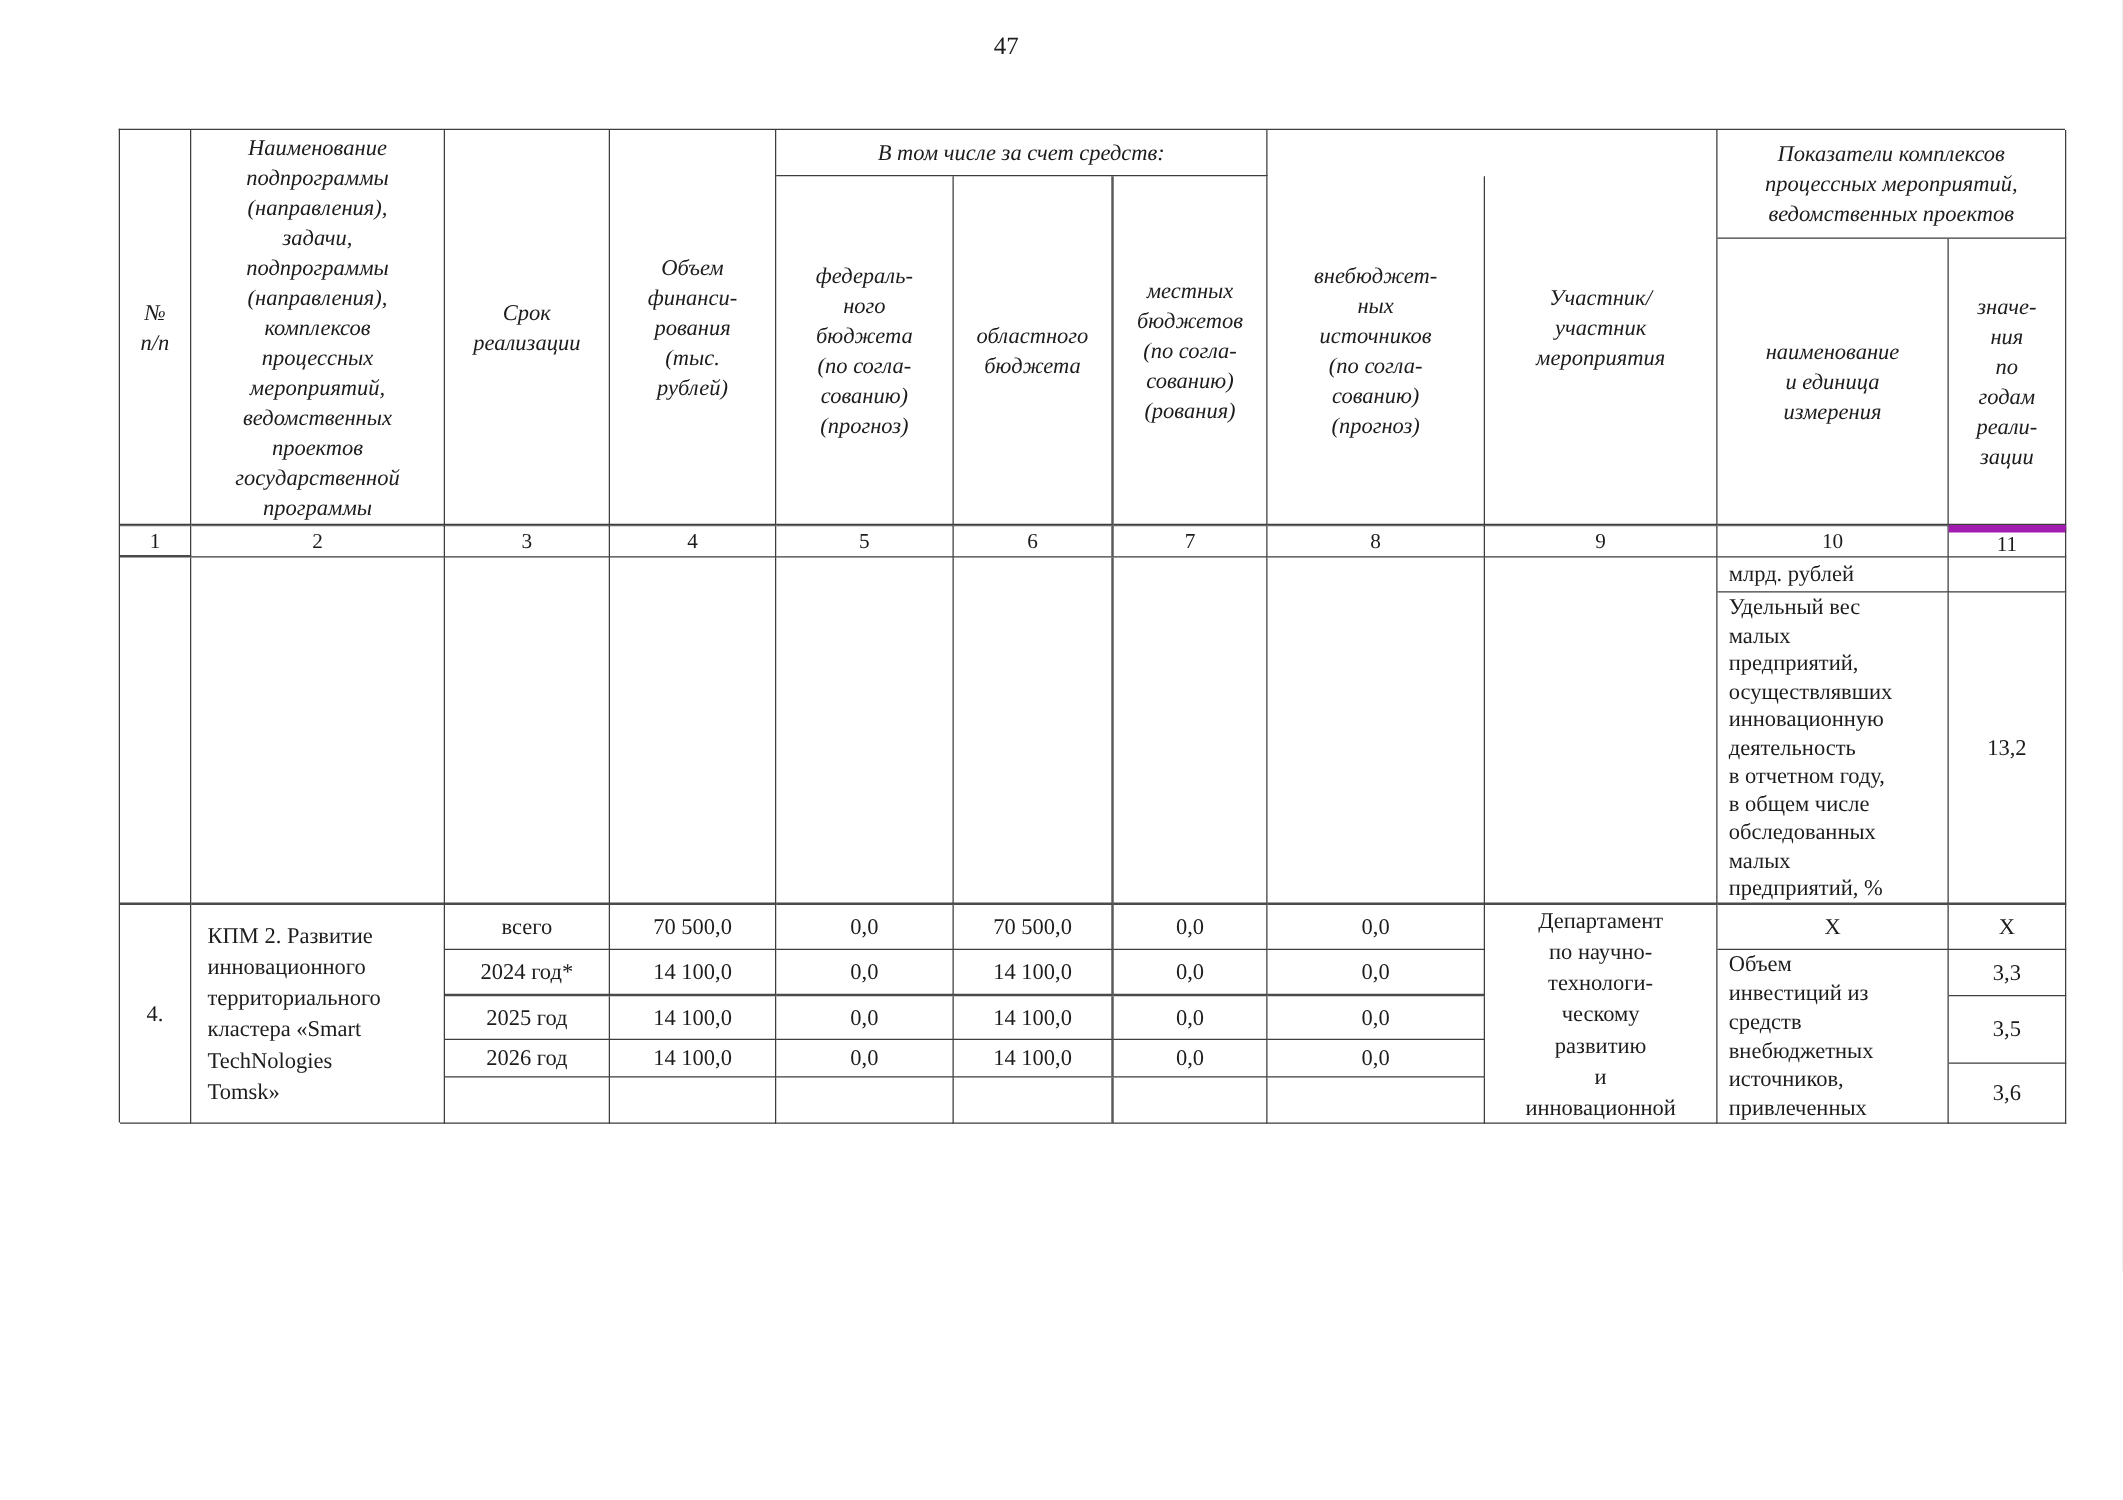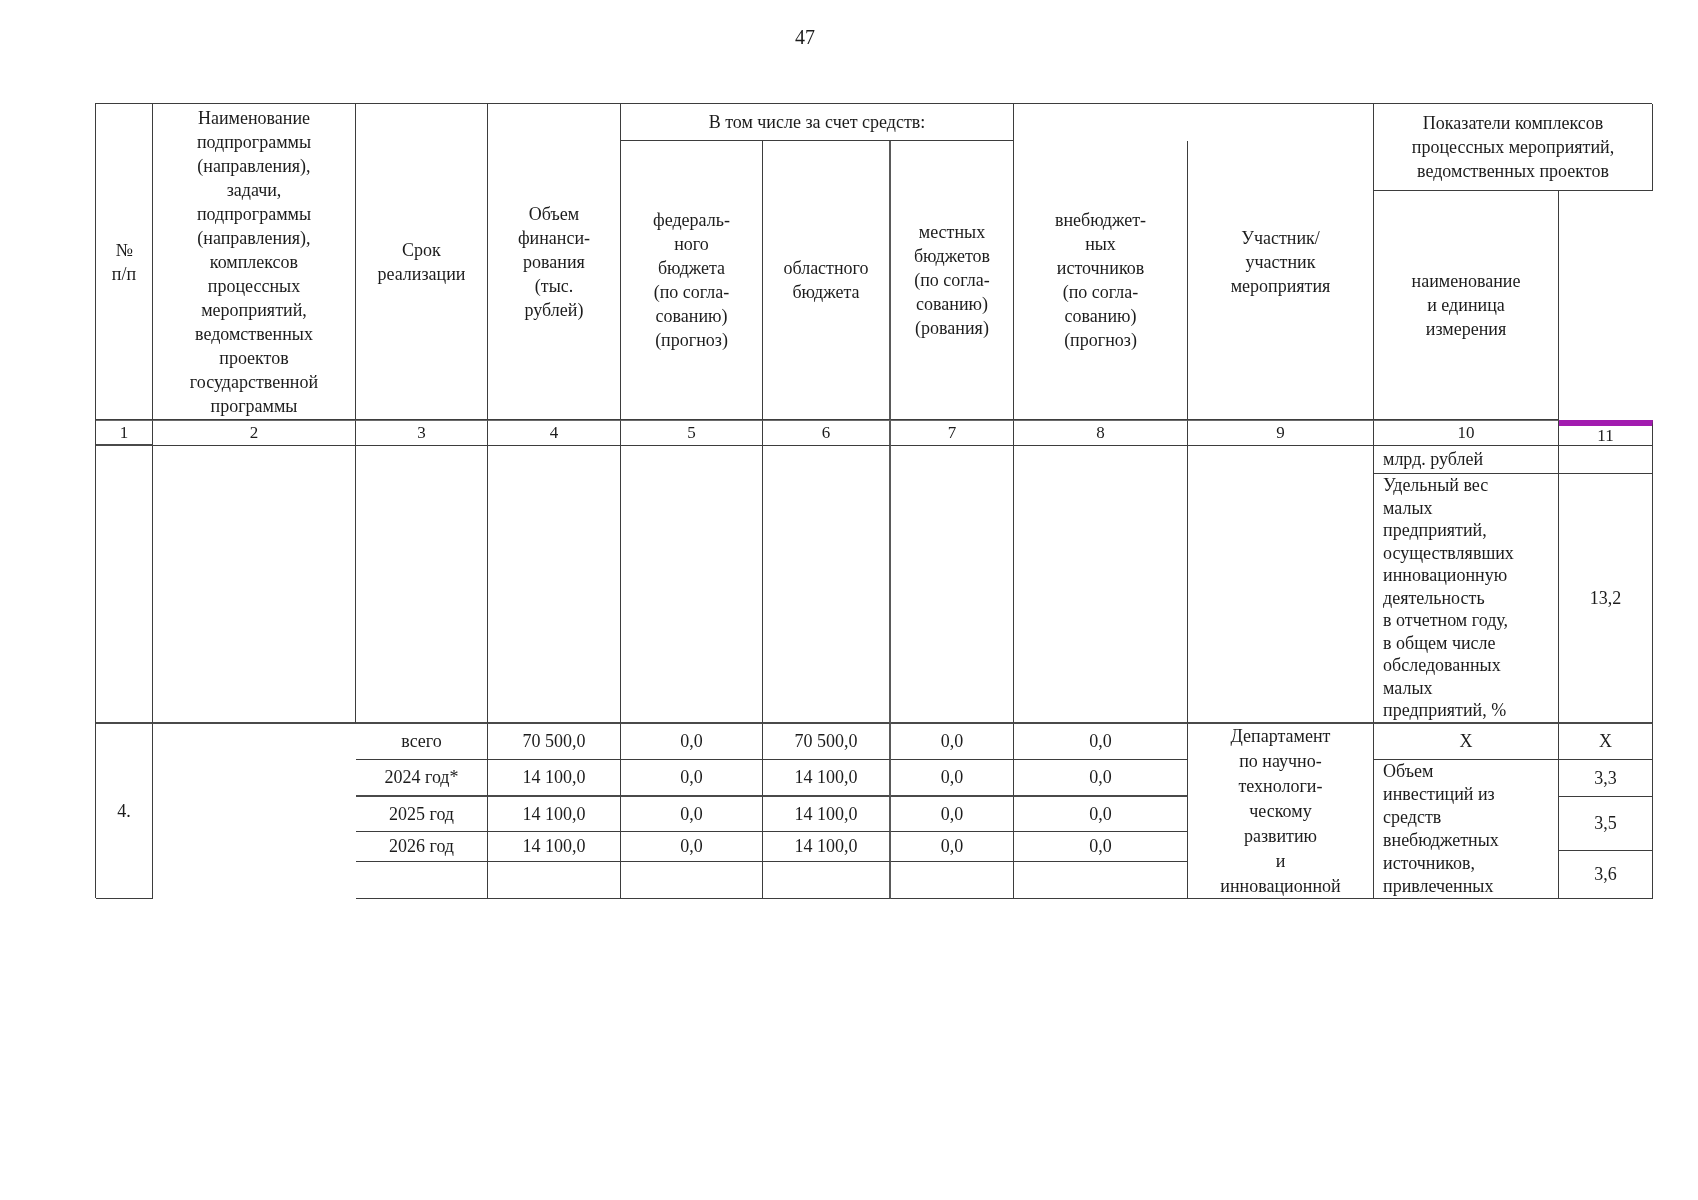--- a/index.html
+++ b/index.html
@@ -18,21 +18,21 @@
     border-top:1px solid var(--ln); border-left:1px solid var(--ln);
     box-sizing:border-box;
   }
   .c {
     position:absolute; box-sizing:border-box;
     border-right:1px solid var(--ln); border-bottom:1px solid var(--ln);
     display:flex; align-items:center; justify-content:center;
     text-align:center; white-space:pre-line;
     font-size:18px; line-height:23px; padding:1px 3px;
   }
-  .hdr { line-height:24px; }
+  .hdr { line-height:24px;font-style:italic; }
   .left { justify-content:flex-start; text-align:left; padding-left:9px; padding-right:4px; }
   .l2 { justify-content:flex-start; text-align:left; padding-left:13px; padding-right:4px; }
   .tb { border-bottom-width:2px; border-bottom-color:var(--lnthick); }
   .tr2 { border-right-width:2px; border-right-color:#5a5a5a; }
   .num { font-size:17px; line-height:24px; }
   .lh22 { line-height:22.5px; }
   .lh25 { line-height:25px; }
 </style>
 </head>
 <body>
@@ -87,20 +87,26 @@
 (прогноз)</div>
     <div class="c hdr" style="left:1278px;top:0;width:279px;height:87px">Показатели комплексов
 процессных мероприятий,
 ведомственных проектов</div>
     <div class="c hdr" style="left:1092px;top:0;width:186px;height:316px">Участник/
 участник
 мероприятия</div>
     <div class="c hdr" style="left:1278px;top:87px;width:185px;height:229px">наименование
 и единица
 измерения</div>
+    <div class="c hdr" style="left:1463px;top:87px;width:94px;height:229px">значе-
+ния
+по
+годам
+реали-
+зации</div>
 
     <div class="c num tb" style="left:0;top:316px;width:57px;height:26px;border-top:1px solid #6a6a6a">1</div>
     <div class="c num" style="left:57px;top:316px;width:203px;height:26px;border-top:1px solid #6a6a6a">2</div>
     <div class="c num" style="left:260px;top:316px;width:132px;height:26px;border-top:1px solid #6a6a6a">3</div>
     <div class="c num" style="left:392px;top:316px;width:133px;height:26px;border-top:1px solid #6a6a6a">4</div>
     <div class="c num" style="left:525px;top:316px;width:142px;height:26px;border-top:1px solid #6a6a6a">5</div>
     <div class="c num tr2" style="left:667px;top:316px;width:128px;height:26px;border-top:1px solid #6a6a6a">6</div>
     <div class="c num" style="left:795px;top:316px;width:123px;height:26px;border-top:1px solid #6a6a6a">7</div>
     <div class="c num" style="left:918px;top:316px;width:174px;height:26px;border-top:1px solid #6a6a6a">8</div>
     <div class="c num" style="left:1092px;top:316px;width:186px;height:26px;border-top:1px solid #6a6a6a">9</div>
@@ -125,20 +131,26 @@
 инновационную
 деятельность
 в отчетном году,
 в общем числе
 обследованных
 малых
 предприятий, %</div>
     <div class="c tb" style="left:1463px;top:370px;width:94px;height:250px">13,2</div>
 
     <div class="c" style="left:0;top:620px;width:57px;height:175px">4.</div>
+    <div class="c l2 lh25" style="left:57px;top:620px;width:203px;height:175px">КПМ 2. Развитие
+инновационного
+территориального
+кластера «Smart
+TechNologies
+Tomsk»</div>
 
     <div class="c" style="left:260px;top:620px;width:132px;height:36px">всего</div>
     <div class="c tb" style="left:260px;top:656px;width:132px;height:37px">2024 год*</div>
     <div class="c" style="left:260px;top:693px;width:132px;height:35px">2025 год</div>
     <div class="c" style="left:260px;top:728px;width:132px;height:30px">2026 год</div>
     <div class="c" style="left:260px;top:758px;width:132px;height:37px"></div>
 
     <div class="c" style="left:392px;top:620px;width:133px;height:36px">70 500,0</div>
     <div class="c tb" style="left:392px;top:656px;width:133px;height:37px">14 100,0</div>
     <div class="c" style="left:392px;top:693px;width:133px;height:35px">14 100,0</div>

